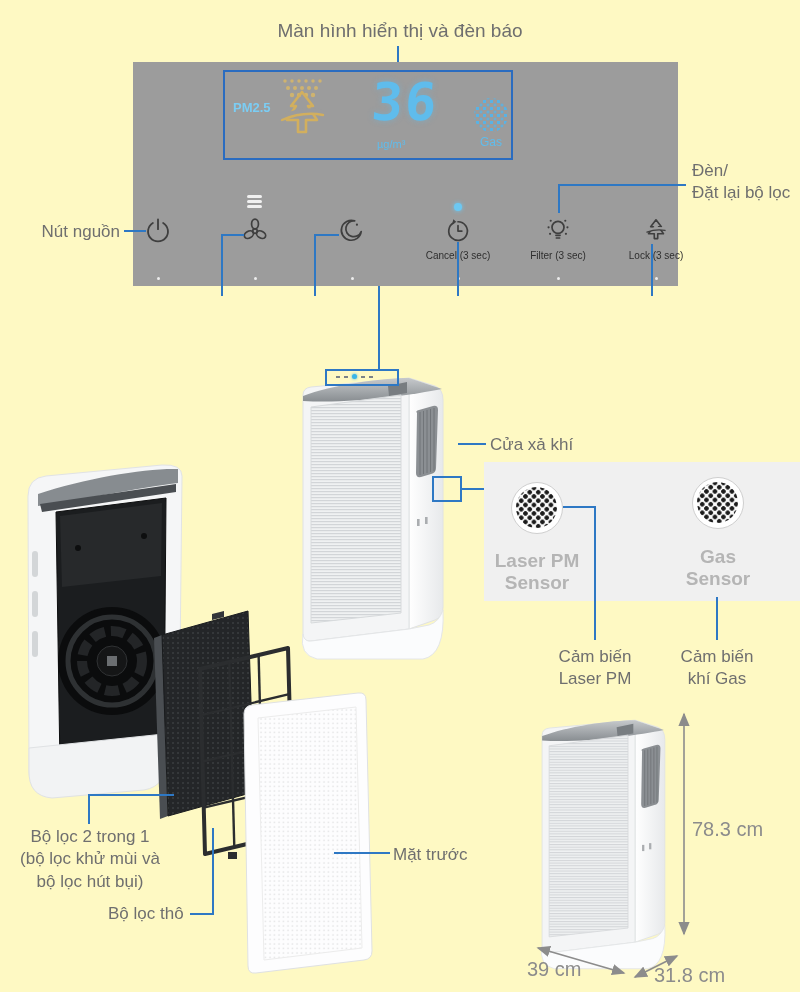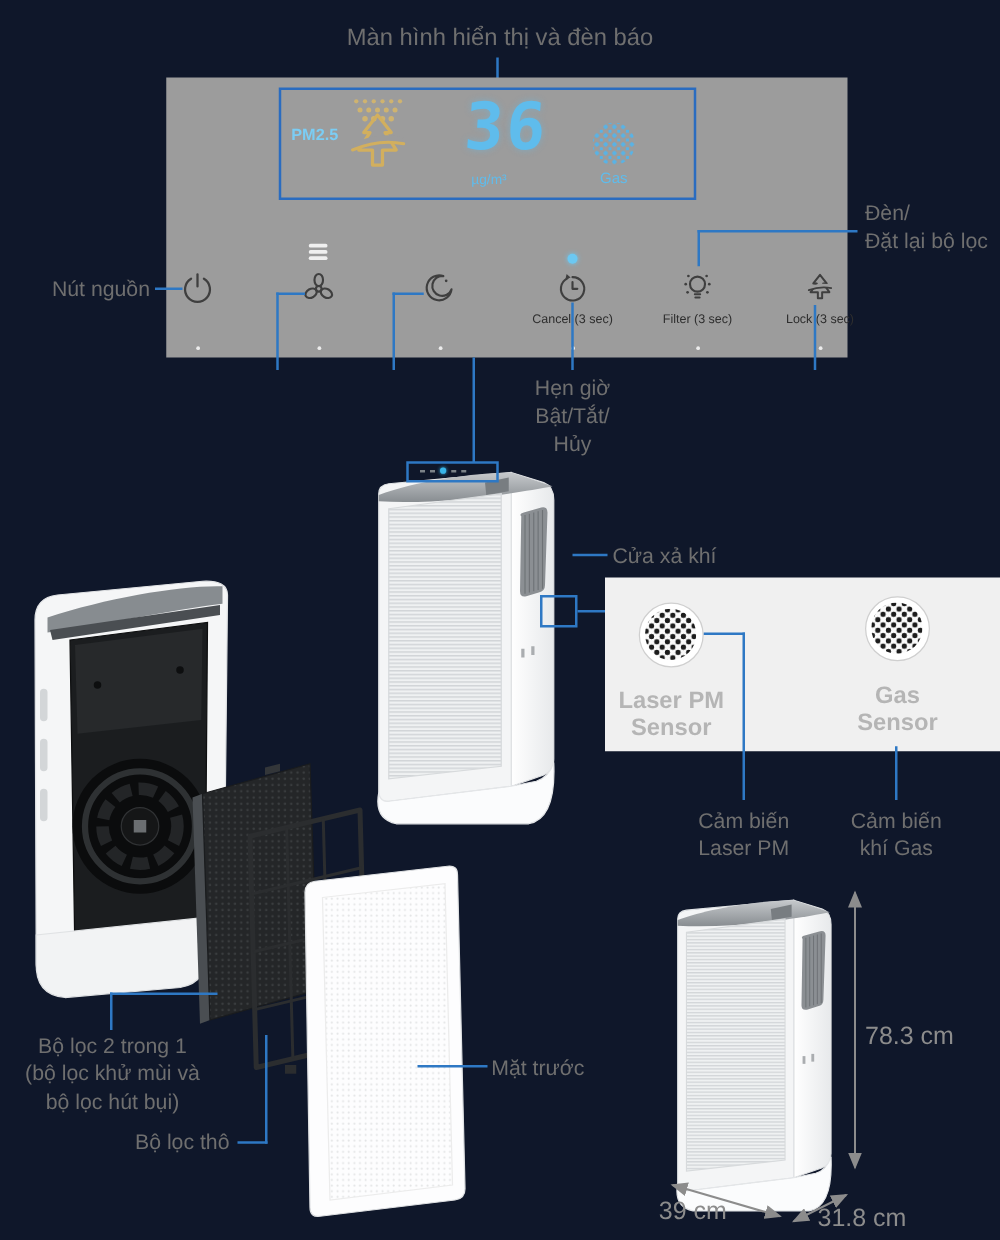--- a/index.html
+++ b/index.html
@@ -1,26 +1,26 @@
 <!DOCTYPE html>
 <html><head>
 <meta charset="utf-8">
 <style>
   html,body{margin:0;padding:0;background:#fff;}
-  #canvas{position:relative;width:800px;height:992px;background:#0f172a;overflow:hidden;
+  #canvas{position:relative;width:800px;height:992px;background:#fef9c3;overflow:hidden;
           font-family:"Liberation Sans",sans-serif;}
   .abs{position:absolute;}
   .conn{position:absolute;background:#2e78c4;}
   .label{position:absolute;font-size:17px;line-height:1.32;color:#6f6f6f;white-space:pre-line;}
   .center{text-align:center;}
   .right{text-align:right;}
 
   
   #panel{position:absolute;left:133px;top:62px;width:545px;height:224px;background:#9c9c9c;}
-  #display-box{position:absolute;left:90px;top:8px;width:334px;height:90px;
+  #display-box{position:absolute;left:90px;top:8px;width:290px;height:90px;
                border:2px solid #2a6cc0;box-sizing:border-box;}
   .pm-label{position:absolute;left:8px;top:28px;font-size:13px;font-weight:bold;color:#7bcdf4;}
   .seg-value{position:absolute;left:138px;top:2px;width:84px;text-align:center;
              font-family:"DejaVu Sans Mono",monospace;font-weight:bold;font-size:52px;line-height:1.1;
              color:#5fbcec;transform:skewX(-4deg);letter-spacing:2px;
              text-shadow:0 0 6px rgba(95,188,236,.45);}
   .seg-unit{position:absolute;left:152px;top:66px;width:70px;text-align:left;
             font-size:11px;color:#5fbcec;}
   .gas-wrap{position:absolute;left:243px;top:26px;width:46px;text-align:center;}
   .gas-dots{width:34px;height:34px;margin:0 auto;border-radius:50%;
@@ -177,23 +177,20 @@
 Đặt lại bộ lọc</div>
   <div class="conn" style="left:558px;top:184px;width:128px;height:2px;"></div>
   <div class="conn" style="left:558px;top:184px;width:2px;height:29px;"></div>
 
   <div class="conn" style="left:221px;top:234px;width:2px;height:62px;"></div>
   <div class="conn" style="left:221px;top:234px;width:23px;height:2px;"></div>
 
   <div class="conn" style="left:314px;top:234px;width:2px;height:62px;"></div>
   <div class="conn" style="left:314px;top:234px;width:25px;height:2px;"></div>
 
-  <div class="label center" style="left:408px;top:300px;width:100px;">Hẹn giờ
-Bật/Tắt/
-Hủy</div>
   <div class="conn" style="left:457px;top:242px;width:2px;height:54px;"></div>
 
   <div class="conn" style="left:651px;top:244px;width:2px;height:52px;"></div>
 
   <div class="conn" style="left:378px;top:286px;width:2px;height:84px;"></div>
 
   <svg class="abs" style="left:296px;top:362px;" width="162" height="312" viewBox="0 0 162 312">
     <defs>
       <pattern id="p1g" width="3" height="3" patternUnits="userSpaceOnUse">
         <rect width="3" height="3" fill="#eff1f2"></rect>

